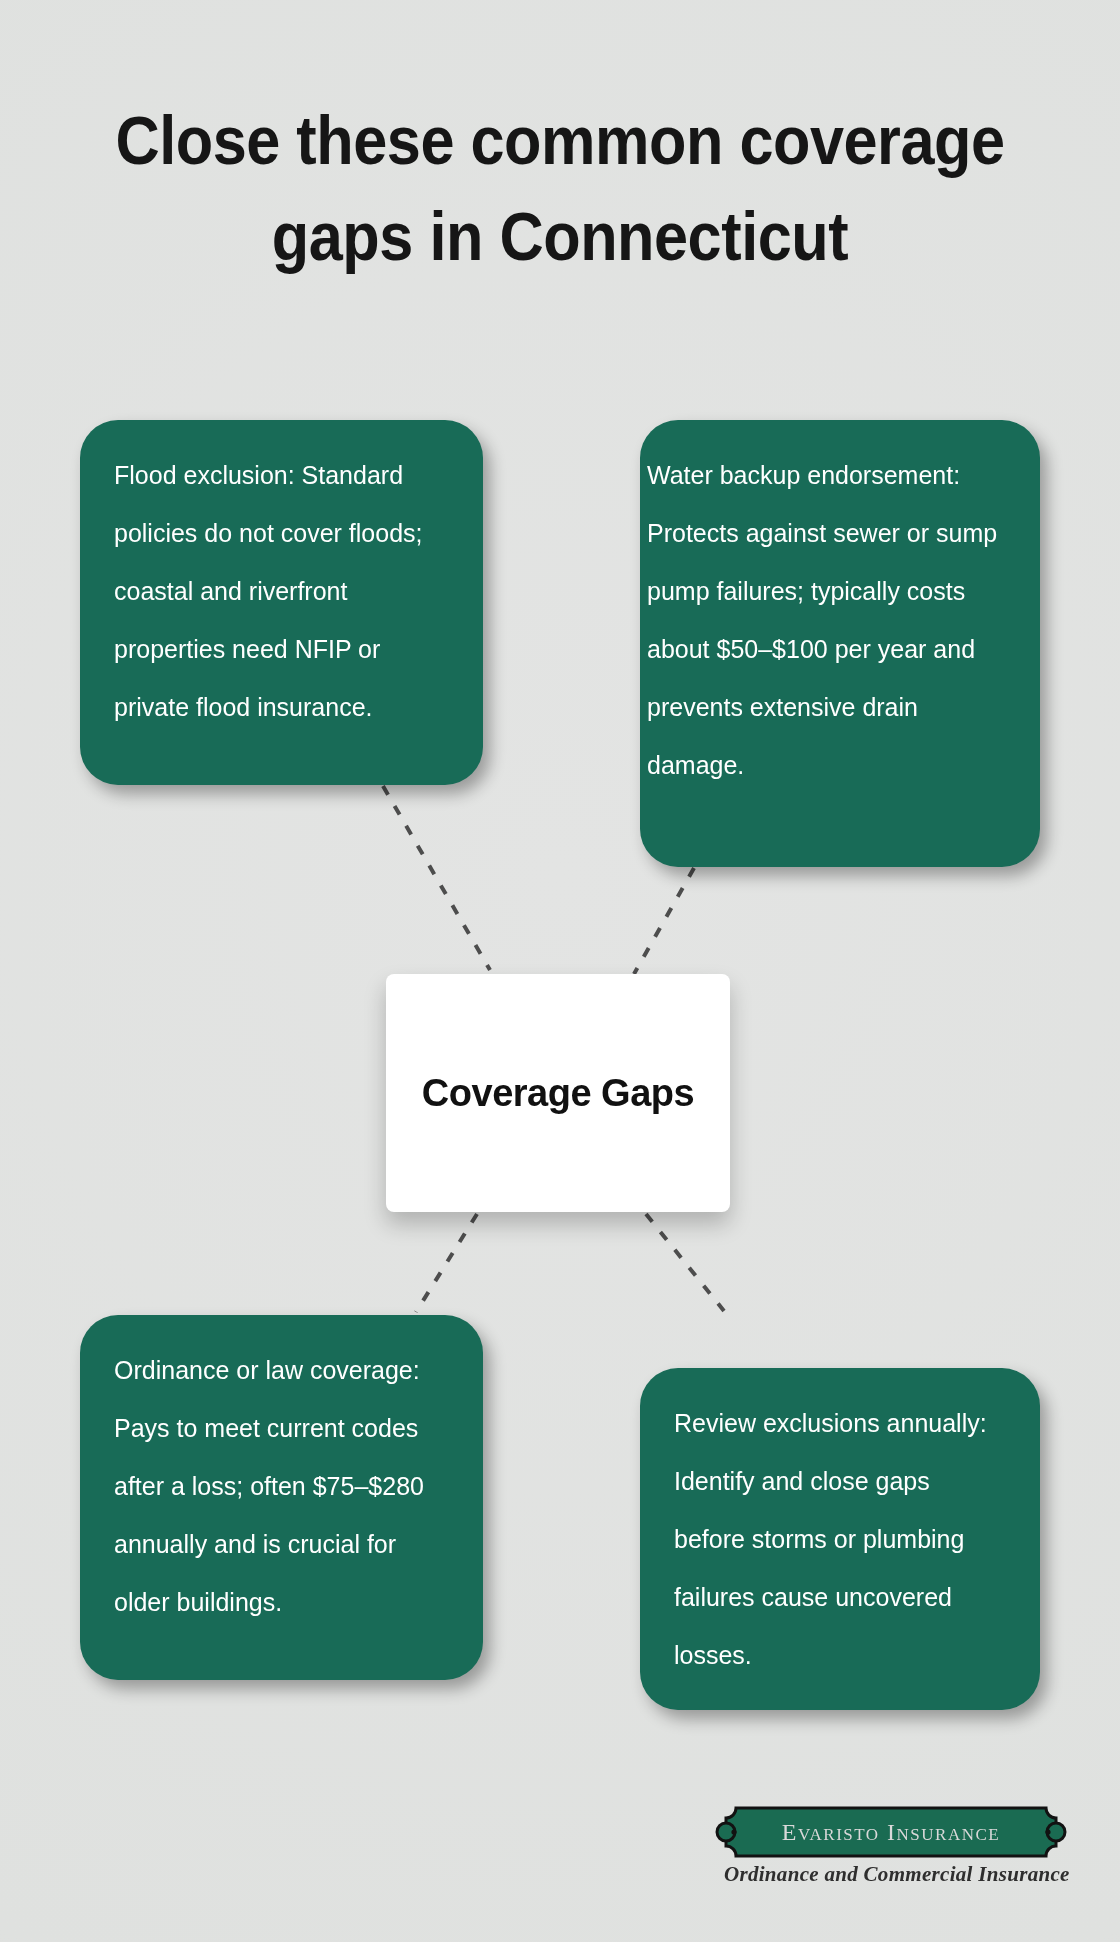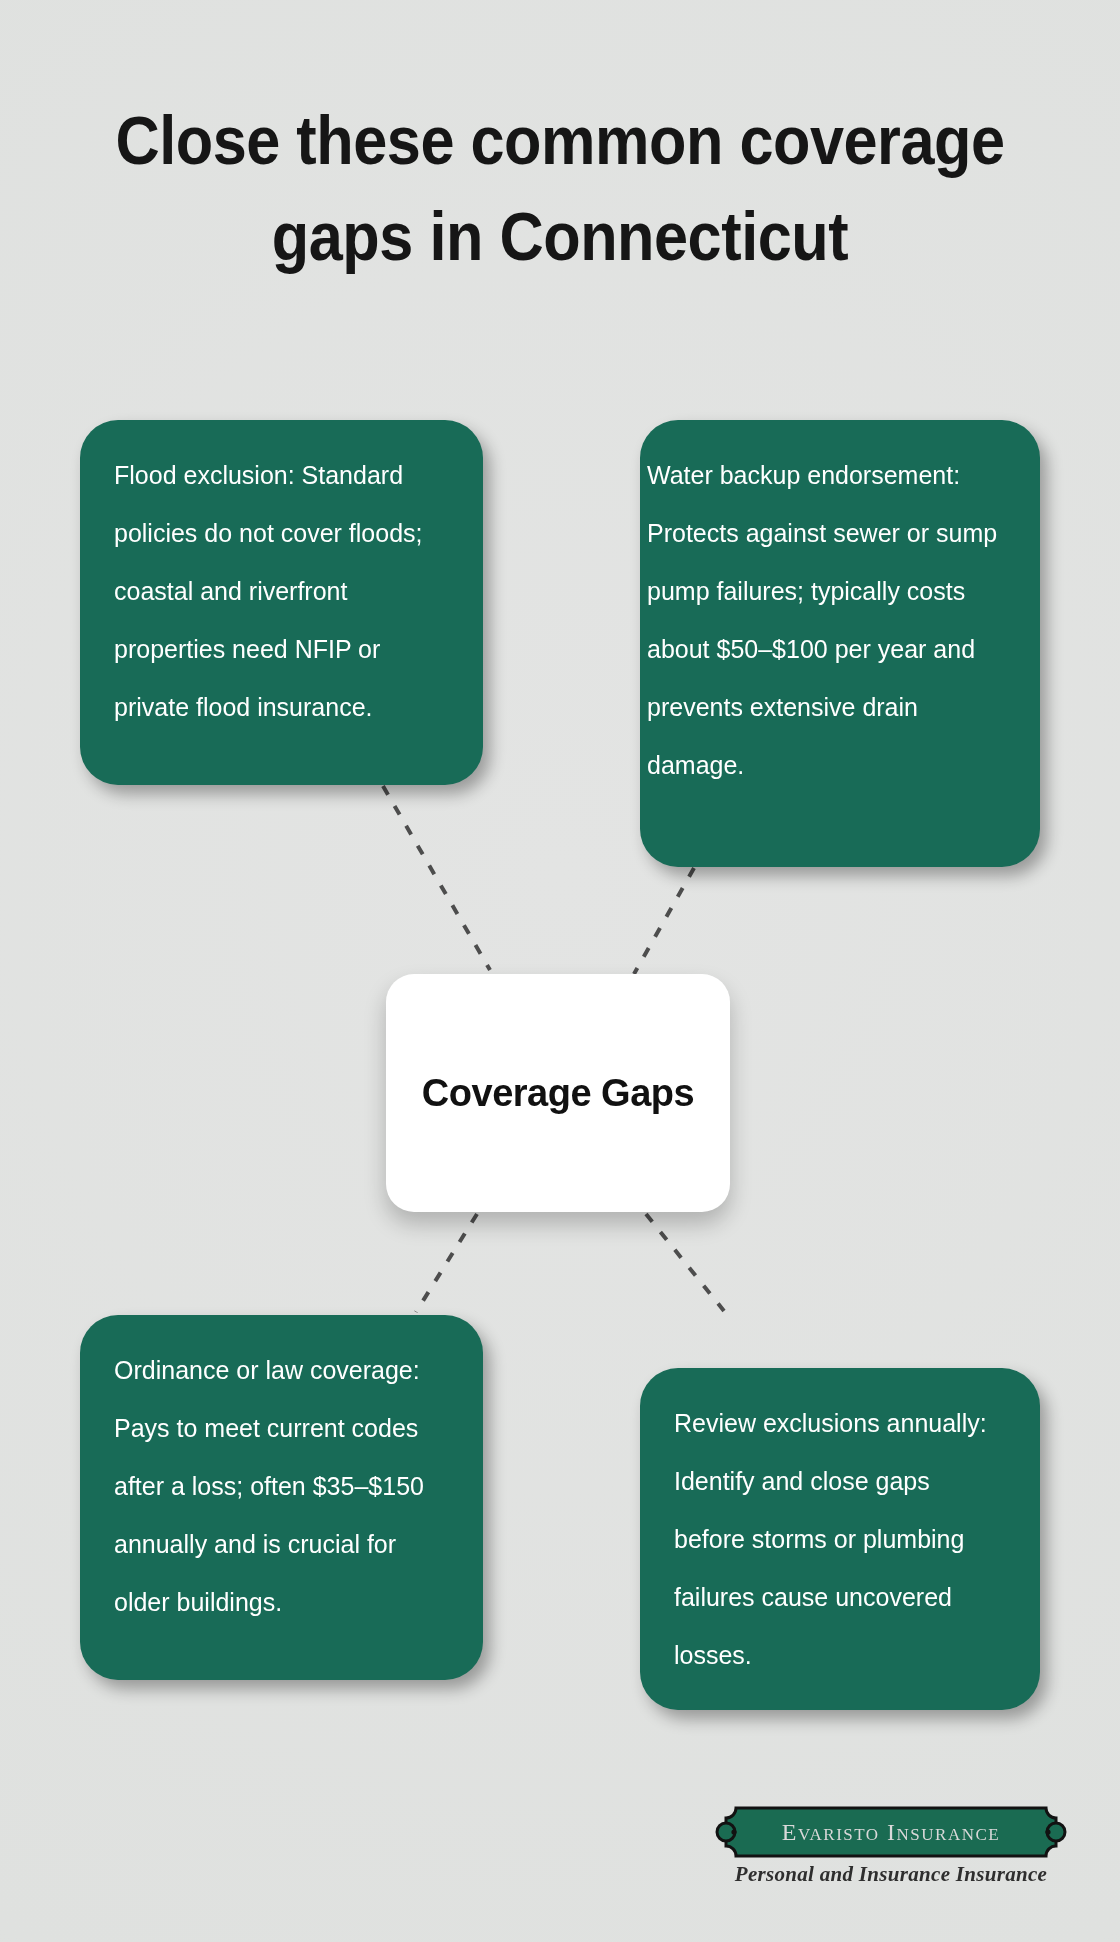--- a/index.html
+++ b/index.html
@@ -29,21 +29,21 @@
     font-size:25px;line-height:58px;
     box-shadow:7px 9px 16px rgba(0,0,0,0.32);
   }
   .node p{margin:0;}
   .node-tl{left:80px;top:420px;width:403px;min-height:365px;}
   .node-tr{left:640px;top:420px;width:400px;min-height:447px;padding-left:7px;}
   .node-bl{left:80px;top:1315px;width:403px;min-height:365px;}
   .node-br{left:640px;top:1344px;width:400px;min-height:323px;margin-top:24px;}
   .node-center{
     position:absolute;left:386px;top:974px;width:344px;height:238px;
-    background:var(--center-node-bg,#ffffff);border-radius:28px;
+    background:var(--center-node-bg,#ffffff);border-radius:8px;
     box-shadow:0 12px 22px rgba(0,0,0,0.22);
     display:flex;align-items:center;justify-content:center;
     font-size:38px;font-weight:700;color:#111;
     letter-spacing:-0.5px;
   }
   .logo{position:absolute;left:716px;top:1800px;width:350px;height:100px;}
   .logo-plaque{position:absolute;left:0;top:6px;width:350px;height:52px;overflow:visible;}
   .logo-name{
     position:absolute;left:8px;top:6px;width:334px;height:52px;
     display:flex;align-items:center;justify-content:center;
@@ -84,32 +84,32 @@
 
   <div class="node node-tr">
     <p>Water backup endorsement: Protects against sewer or sump pump failures; typically costs about $50–$100 per year and prevents extensive drain damage.</p>
   </div>
 
   <div class="node-center">
     <span>Coverage Gaps</span>
   </div>
 
   <div class="node node-bl">
-    <p>Ordinance or law coverage: Pays to meet current codes after a loss; often $35–$150 annually and is crucial for older buildings.</p>
+    <p>Ordinance or law coverage: Pays to meet current codes after a loss; often $75–$280 annually and is crucial for older buildings.</p>
   </div>
 
   <div class="node node-br">
     <p>Review exclusions annually: Identify and close gaps before storms or plumbing failures cause uncovered losses.</p>
   </div>
 
   <div class="logo">
     <svg class="logo-plaque" viewBox="-8 0 350 52" aria-hidden="true">
       <path d="M 12 2 H 322 A 10 10 0 0 0 332 12 V 40 A 10 10 0 0 0 322 50 H 12 A 10 10 0 0 0 2 40 V 12 A 10 10 0 0 0 12 2 Z" fill="var(--logo-green,#1a6b52)" stroke="var(--logo-border,#121212)" stroke-width="3"></path>
       <circle cx="2" cy="26" r="9" fill="var(--logo-green,#1a6b52)" stroke="var(--logo-border,#121212)" stroke-width="3"></circle>
       <circle cx="332" cy="26" r="9" fill="var(--logo-green,#1a6b52)" stroke="var(--logo-border,#121212)" stroke-width="3"></circle>
       <circle cx="10" cy="26" r="2.6" fill="var(--logo-border,#121212)"></circle>
       <circle cx="324" cy="26" r="2.6" fill="var(--logo-border,#121212)"></circle>
     </svg>
     <div class="logo-name">Evaristo Insurance</div>
-    <div class="logo-tagline">Personal and Insurance Insurance</div>
+    <div class="logo-tagline">Ordinance and Commercial Insurance</div>
   </div>
 
 </div>
 
 </body></html>

